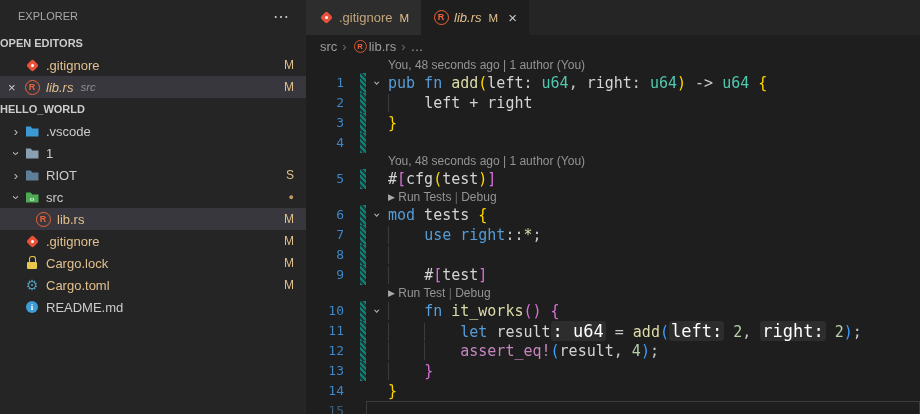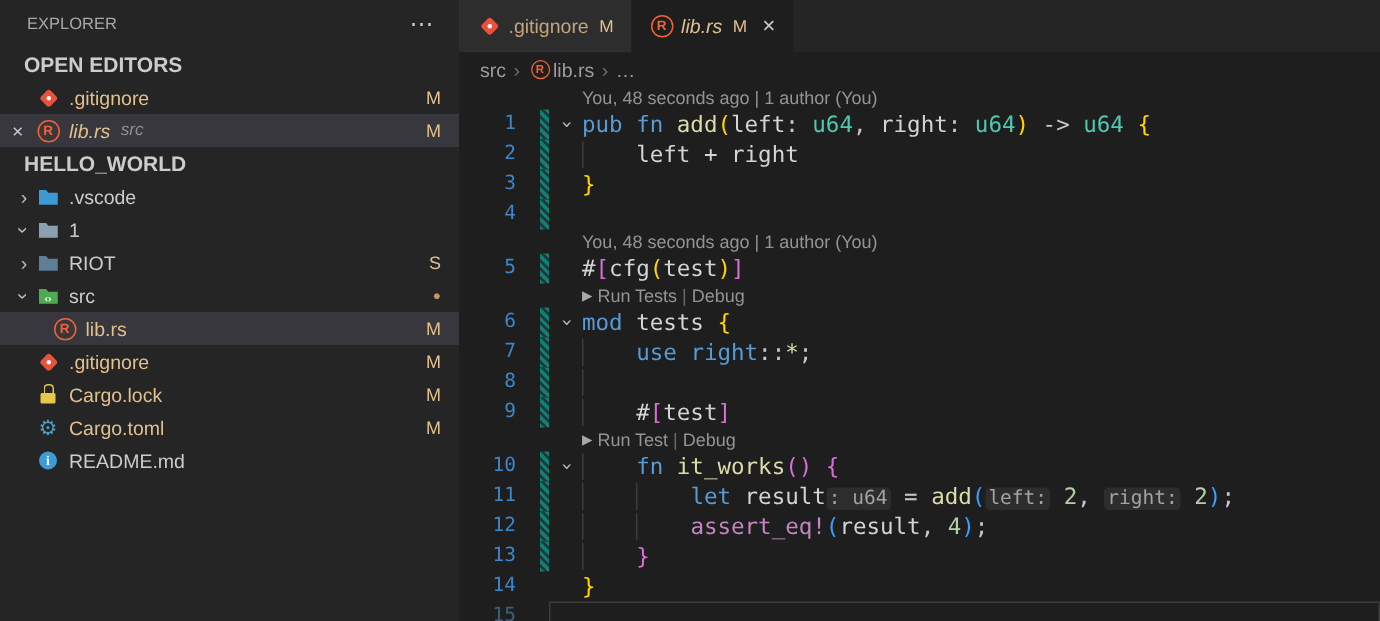--- a/index.html
+++ b/index.html
@@ -6,21 +6,21 @@
   html,body{width:920px;height:414px;overflow:hidden;background:#1e1e1e;
     font-family:"Liberation Sans",sans-serif;-webkit-font-smoothing:antialiased}
   .app{display:flex;width:920px;height:414px;overflow:hidden}
 
   
   .sidebar{width:306px;flex:none;background:#252526;color:#ccc;display:flex;
     flex-direction:column;overflow:hidden}
   .sb-title{height:32px;display:flex;align-items:center;padding:0 16px 0 18px;
     font-size:11px;color:#a8a8a8;flex:none}
   .more{margin-left:auto;font-size:16px;color:#c5c5c5;letter-spacing:1px;cursor:pointer}
-  .sb-h{height:22px;display:flex;align-items:center;padding-left:16px;font-size:14px;
+  .sb-h{height:22px;display:flex;align-items:center;font-size:11px;
     font-weight:700;color:#ccc;flex:none;cursor:pointer}
   .row-sb{display:flex;align-items:center;height:22px;padding:0 12px 0 8px;
     font-size:13px;color:#ccc;cursor:pointer;white-space:nowrap}
   .sel{background:#37373d}
   .mod{color:#e2c08d}
   .ital{font-style:italic}
   .desc{color:#8f8f8f;font-size:11.5px;margin-left:7px;font-style:italic}
   .badge{margin-left:auto;color:#e2c08d;font-size:12px}
   .badge.dot{font-size:9px;color:#c39764}
   .close{width:16px;flex:none;color:#ccc;font-size:13px}
@@ -81,21 +81,21 @@
   .chg.on{background:repeating-linear-gradient(45deg,#10806f 0 2px,#1c3a40 2px 4px)}
   .cline{flex:1;display:flex;box-sizing:border-box;min-width:0}
   .cline.cur{border:1px solid #3c3c3c}
   .fold{width:22px;flex:none;text-align:center;color:#b8b8b8;font-size:13px;
     line-height:20px;cursor:pointer}
   .fold.down{transform:rotate(90deg)}
   .ctext{white-space:pre;font:15px/20px "DejaVu Sans Mono",monospace;color:#d4d4d4}
   .t-kw{color:#569cd6}.t-fn{color:#dcdcaa}.t-ty{color:#4ec9b0}.t-nm{color:#b5cea8}
   .t-mac{color:#c586c0}.t-b1{color:#ffd602}.t-b2{color:#d670d6}.t-b3{color:#3b9eff}
   .t-tx{color:#d4d4d4}.t-op{color:#c8c8c8}
-  .t-hint{color:#a3a3a3;background:#2d2d2d;border-radius:3px;padding:0 2px;font-size:13px}
+  .t-hint{color:#ffffff;background:#2d2d2d;border-radius:3px;padding:0 2px;font-size:17px}
   .t-ind{box-shadow:inset 1px 0 0 #3b3b3b}
   .lens{height:16px;padding-left:82px;font:12px/16px "Liberation Sans",sans-serif;
     color:#949494;display:flex;align-items:flex-end;white-space:pre}
   .lens-play{font-size:9px;color:#a8a8a8}
   .lens-lnk{color:#949494;cursor:pointer}
   .lens-sep{color:#6a6a6a}
   .lens-meta{color:#949494;cursor:pointer}
 </style>
 </head>
 <body>

